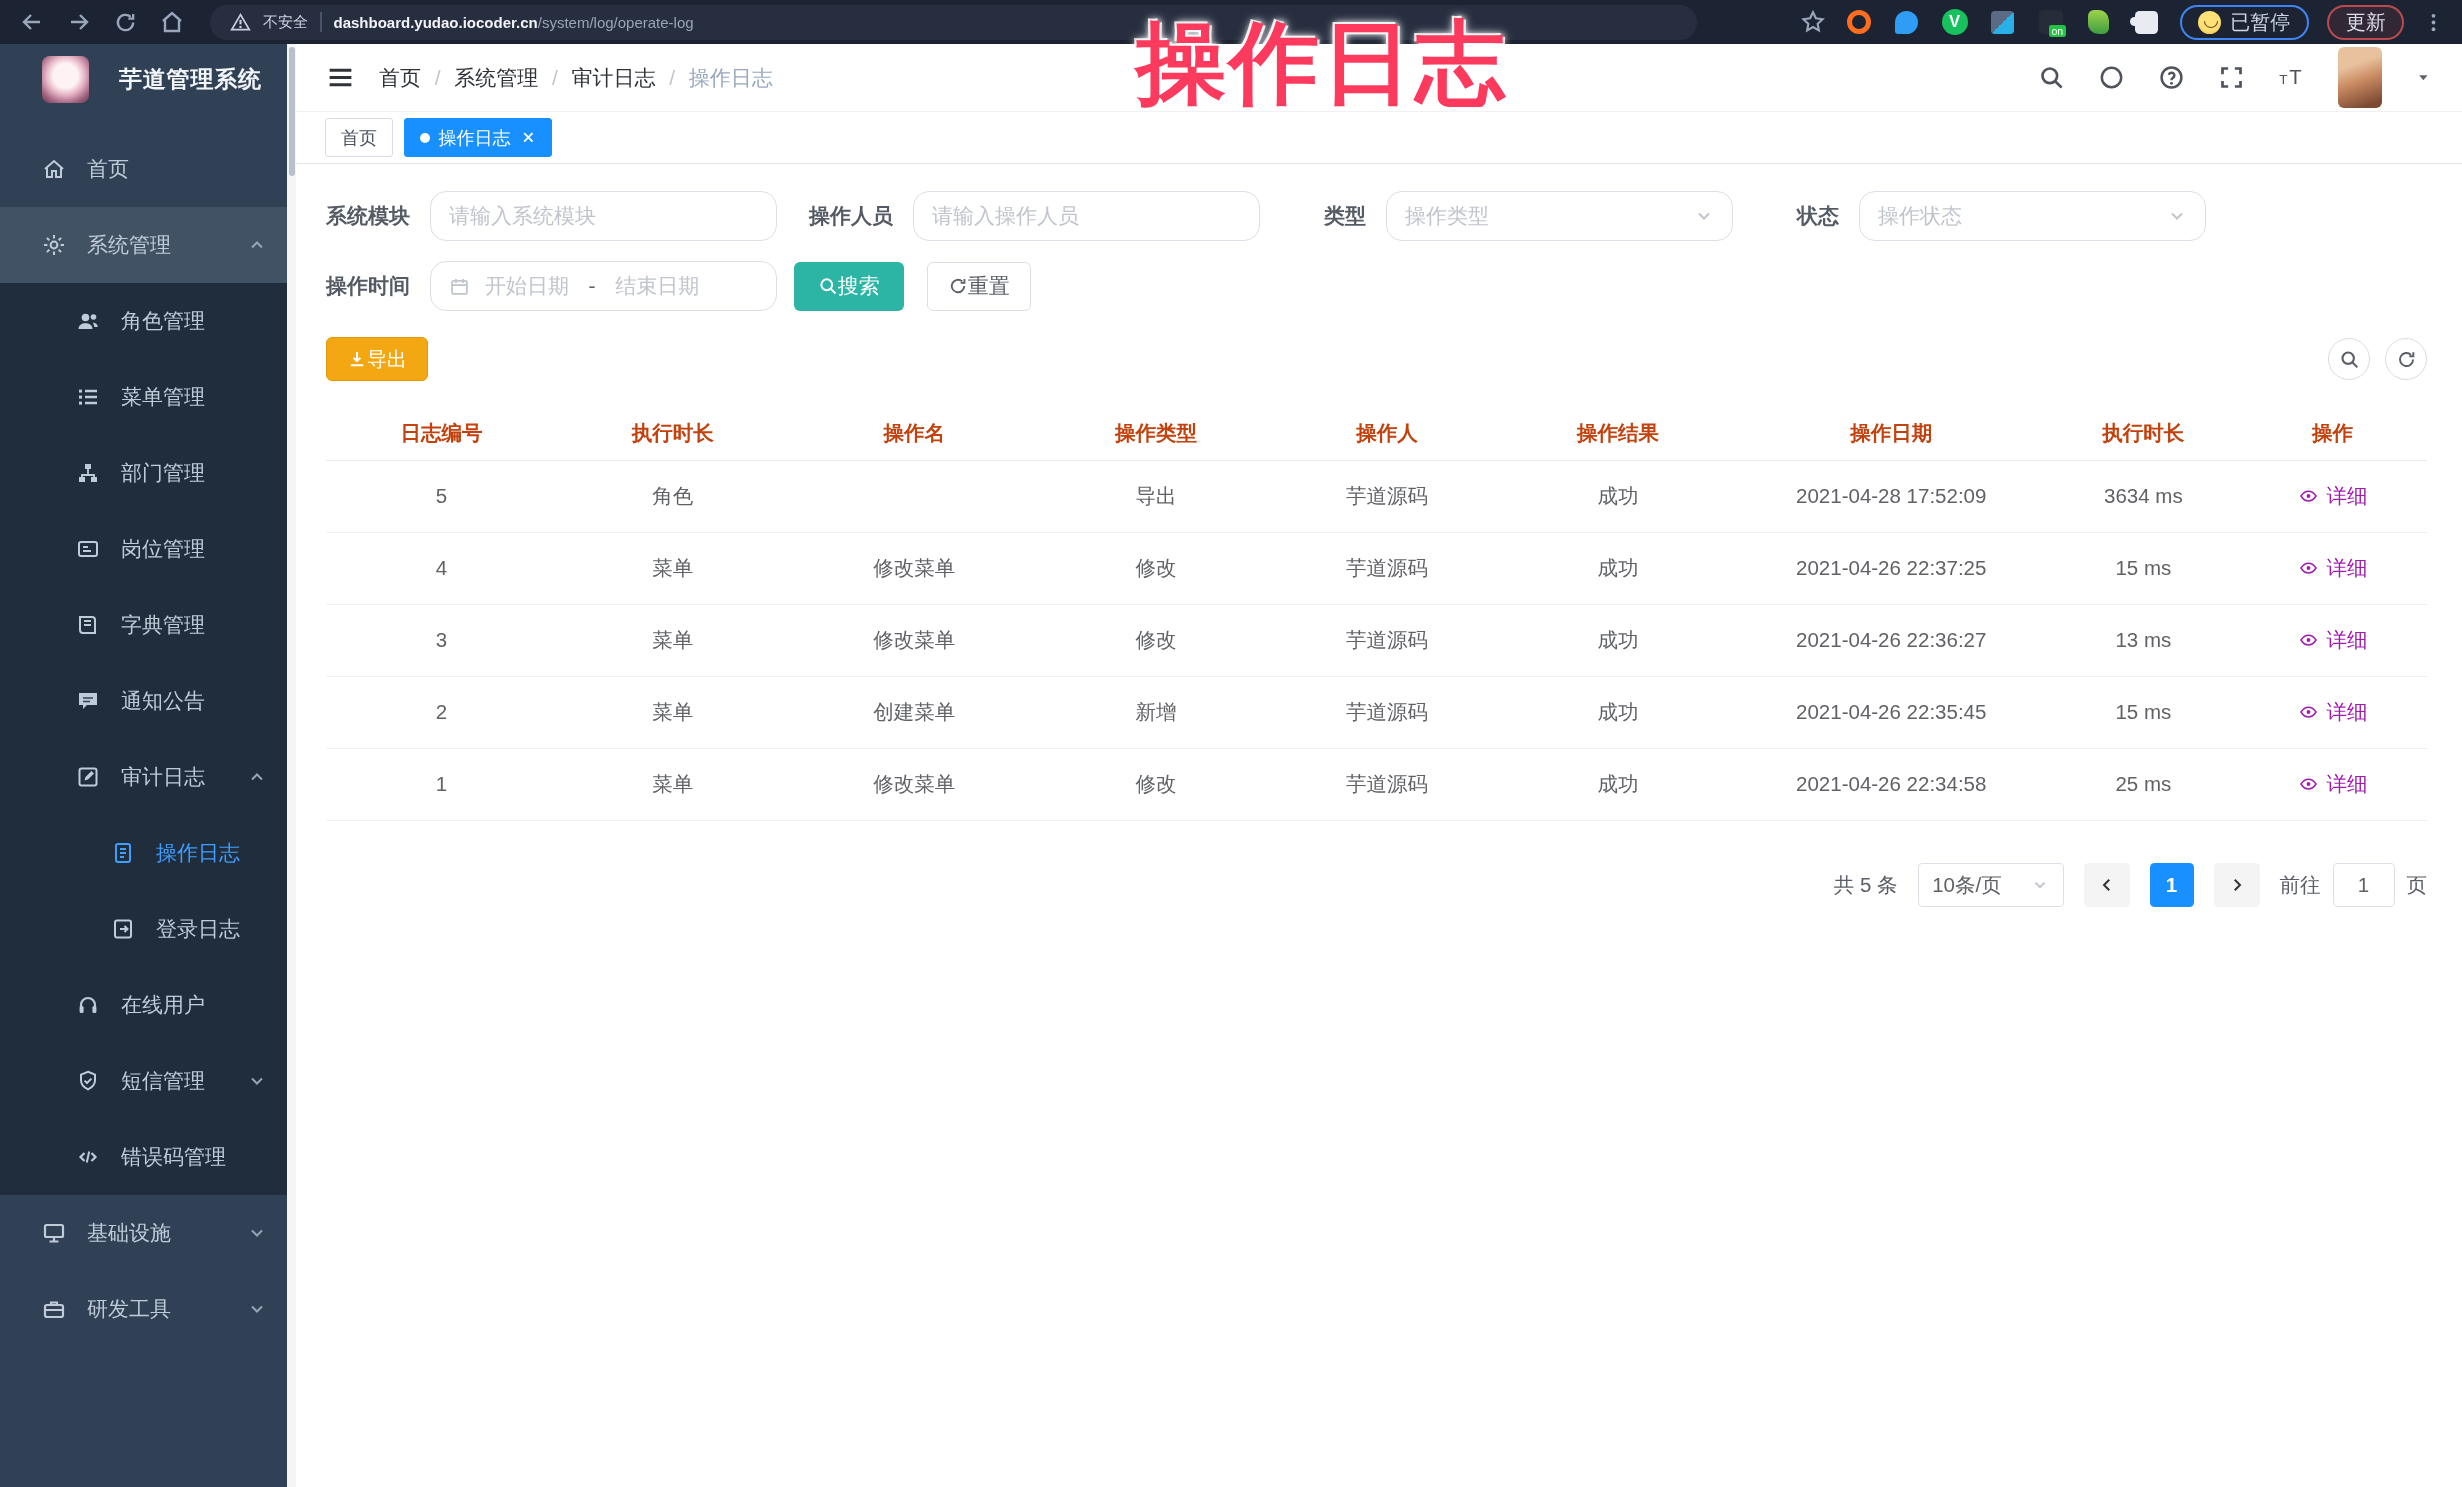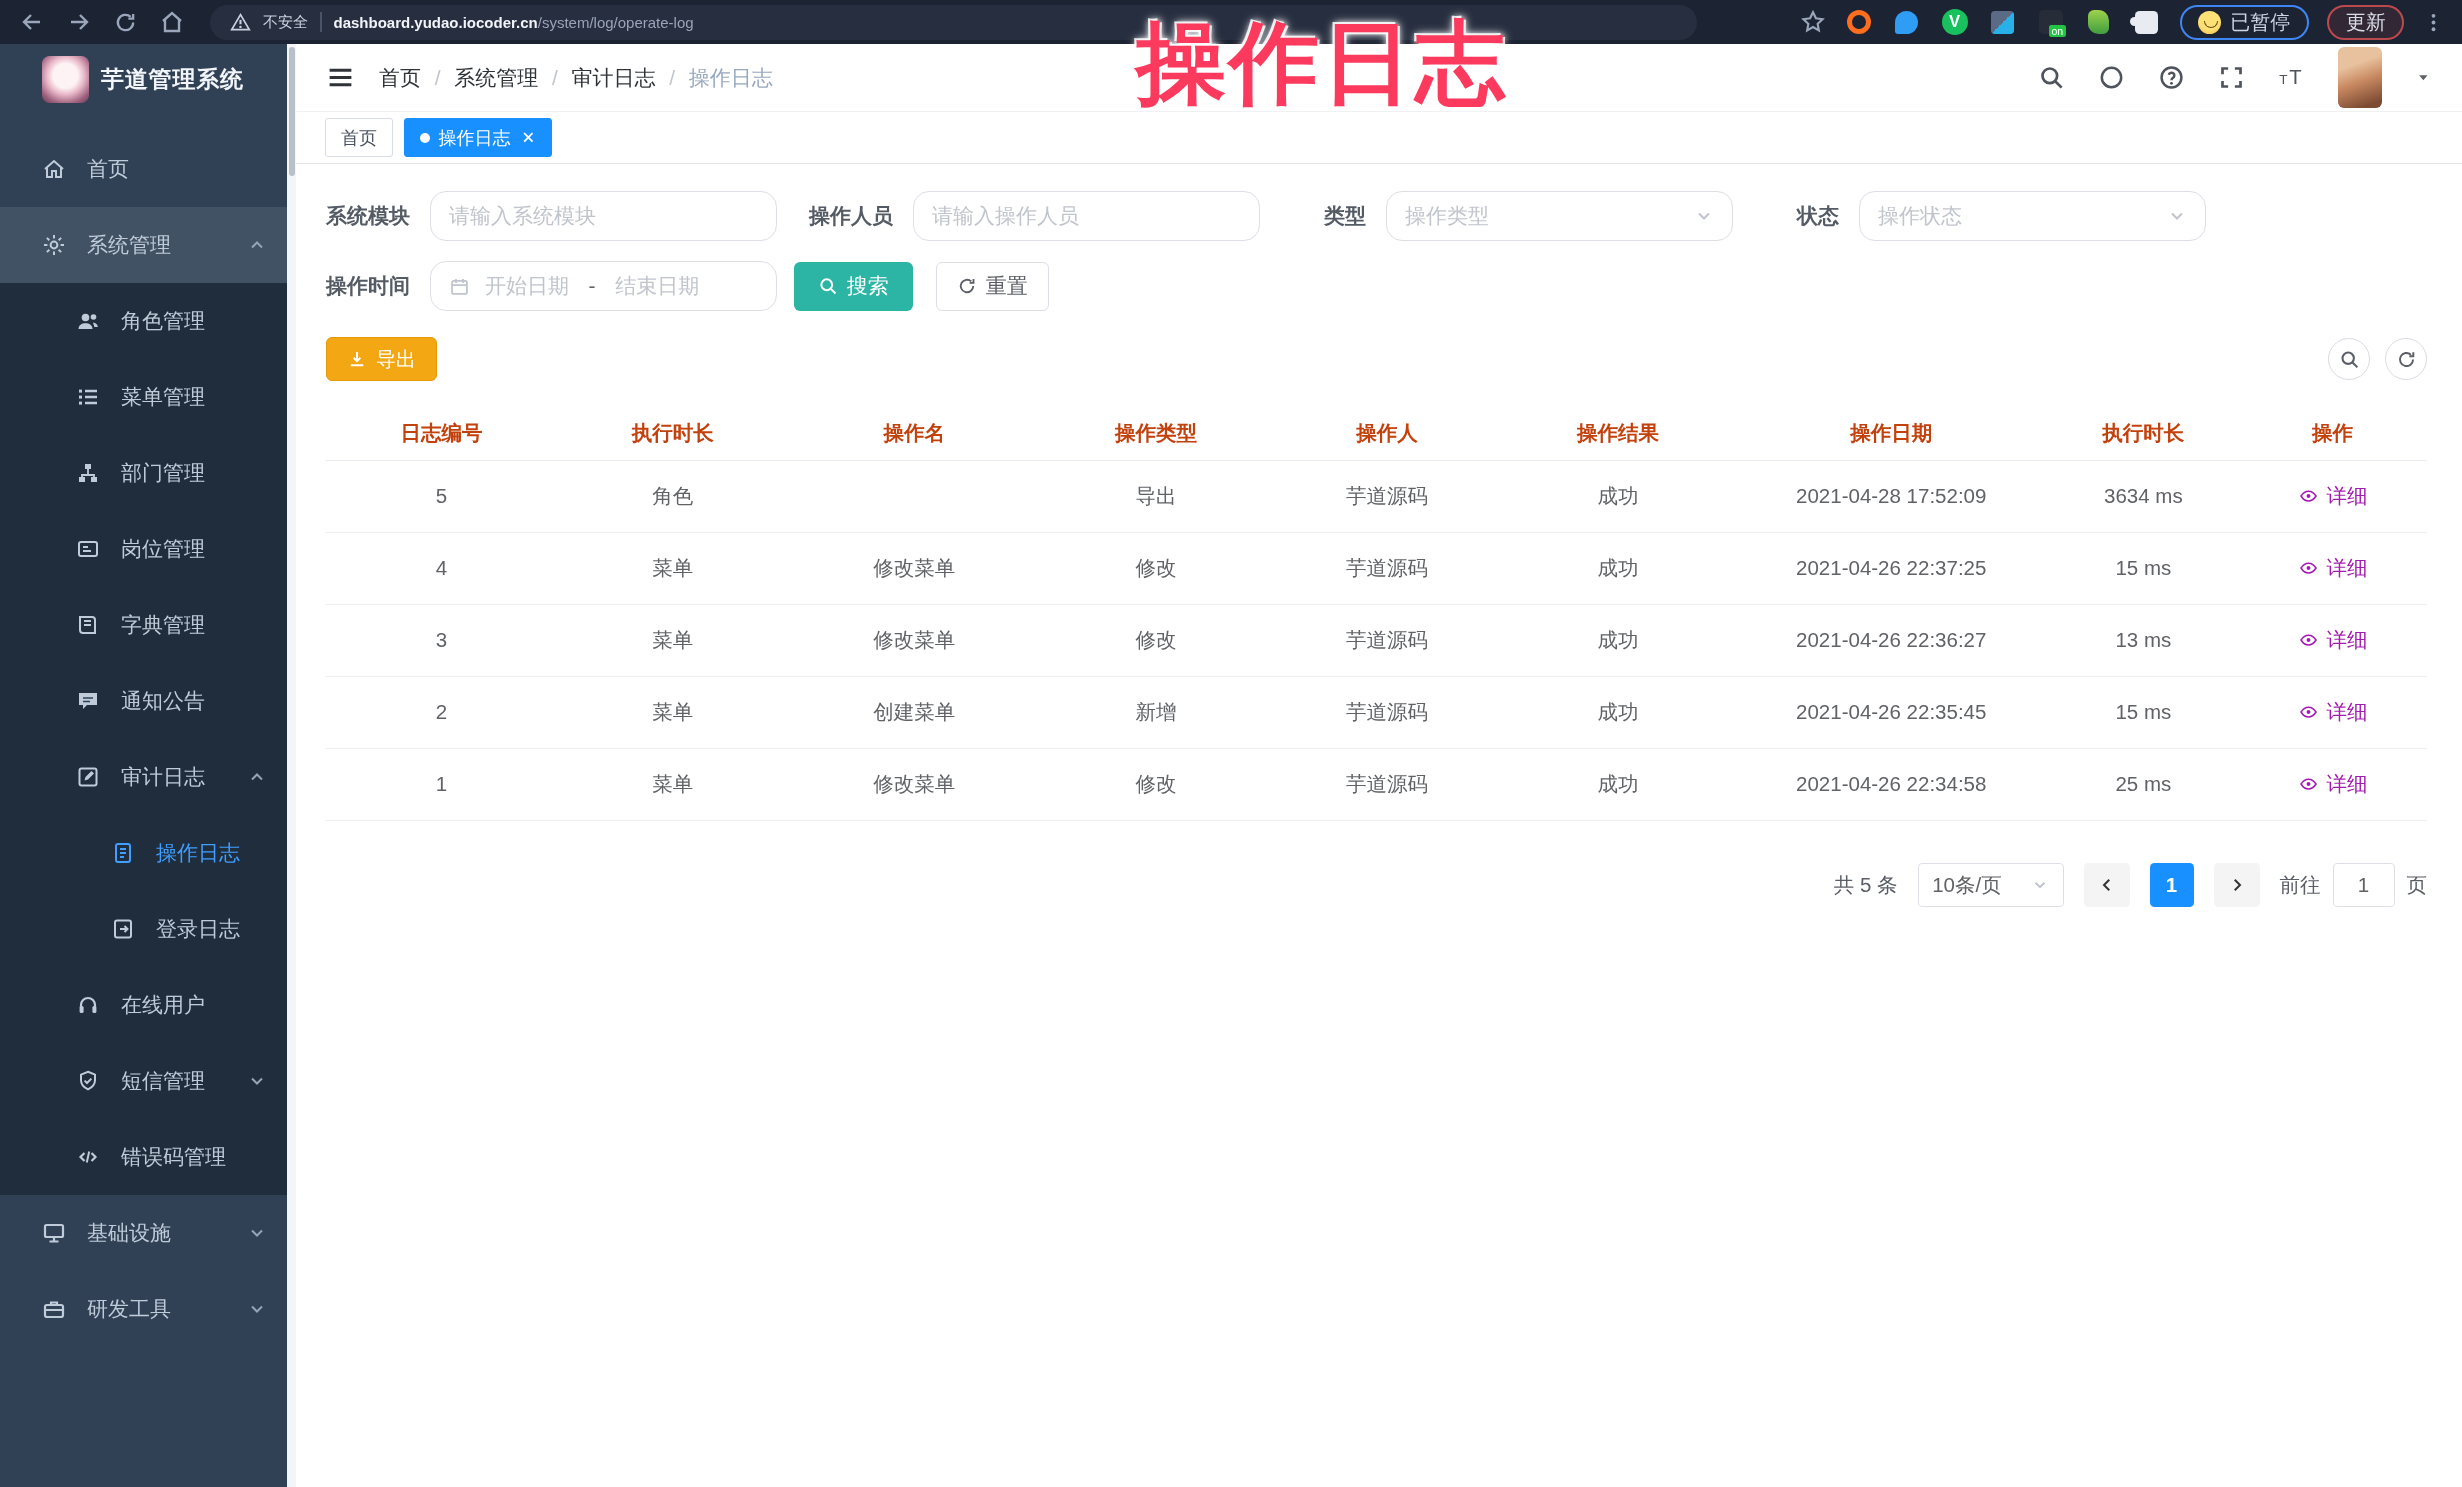--- a/index.html
+++ b/index.html
@@ -34,21 +34,21 @@
   .pill-paused { border:2.3px solid #3f86f5; color:#ccd4e5; }
   .face { width:23px; height:23px; border-radius:50%; background:radial-gradient(circle at 50% 38%,#ffe176 55%,#f4b73b); position:relative; }
   .face::after { content:""; position:absolute; left:5.3px; top:10px; width:12px; height:6.8px; border:1.5px solid #6b4b12; border-top:none; border-radius:0 0 9px 9px; }
   .pill-update { border:2.3px solid #bb4a4e; background:rgba(187,74,78,.14); color:#d7dbe6; }
 
   
   .app { display:flex; height:1444px; }
   .sidebar { width:296px; background:#304156; position:relative; flex:none; overflow:hidden; }
   .side-scroll { position:absolute; top:0; right:0; width:9px; height:100%; background:#f4f5f7; }
   .side-thumb { margin:3px auto 0; width:6px; height:129px; border-radius:3px; background:#b9c0ca; }
-  .logo-row { height:70px; display:flex; align-items:center; gap:12px; padding-left:42px; }
+  .logo-row { height:70px; display:flex; align-items:center; gap:30px; padding-left:42px; }
   .logo-img { width:47px; height:47px; border-radius:7.6px;
     background:radial-gradient(circle at 50% 42%,#fdf3f5 0 34%,#e9b9c9 52%,#a0627e 78%,#5d3a52); }
   .logo-title { color:#f2f5fa; font-size:23px; font-weight:700; letter-spacing:0.8px; }
   .nav { padding-top:16.7px; }
   .nav-item { height:76px; display:flex; align-items:center; gap:21px; font-size:21px; color:#bfcbd9; cursor:pointer; }
   .nav-item .mi { width:24px; height:24px; }
   .lvl1 { padding-left:42px; }
   .lvl2 { padding-left:76px; }
   .lvl3 { padding-left:111px; }
   .hl { background:rgba(255,255,255,.09); }
@@ -82,21 +82,21 @@
   .content { flex:1; padding:27px 35px 0 30px; background:#fff; }
   .frow { display:flex; align-items:center; margin-bottom:20px; }
   .f-label { font-size:21px; font-weight:700; color:#545b64; margin-right:20px; white-space:nowrap; }
   .f-input { width:347px; height:50px; border:1.5px solid #dcdfe6; border-radius:16px; background:#fff;
     display:flex; align-items:center; padding:0 18px; font-size:21px; color:#c0c4cc; gap:10.6px; }
   .f-select { justify-content:space-between; }
   .sel-chev { width:20px; height:20px; color:#c0c4cc; }
   .gap-group { margin-left:32px; }
   .daterange { width:347px; justify-content:flex-start; gap:15px; }
   .dr-sep { color:#606266; margin:0 4.6px; }
-  .btn { height:49px; border-radius:6px; display:inline-flex; align-items:center; justify-content:center; gap:9px;
+  .btn { height:49px; border-radius:6px; display:inline-flex; align-items:center; justify-content:center; 
     font-size:21px; cursor:pointer; border:1.5px solid transparent;text-align:center; }
   .btn-search { background:#2cb5a5; color:#fff; padding:0 23px; margin-left:16.7px; }
   .btn-reset { background:#fff; border-color:#dcdfe6; color:#5a5e66; padding:0 20px; margin-left:23px; }
   .btn-export { background:#f3a712; border-color:#e3990a; color:#fff; height:44px; padding:0 20px; font-size:20px; }
   .toolbar { display:flex; align-items:center; margin:10.6px 0 26px; }
   .tool-right { margin-left:auto; display:flex; gap:15px; }
   .circle-btn { width:42px; height:42px; border-radius:50%; border:1.5px solid #d9dce3; background:#fff; color:#5a5e66;
     display:flex; align-items:center; justify-content:center; }
   .circle-btn .ico { width:21px; height:21px; }
 

